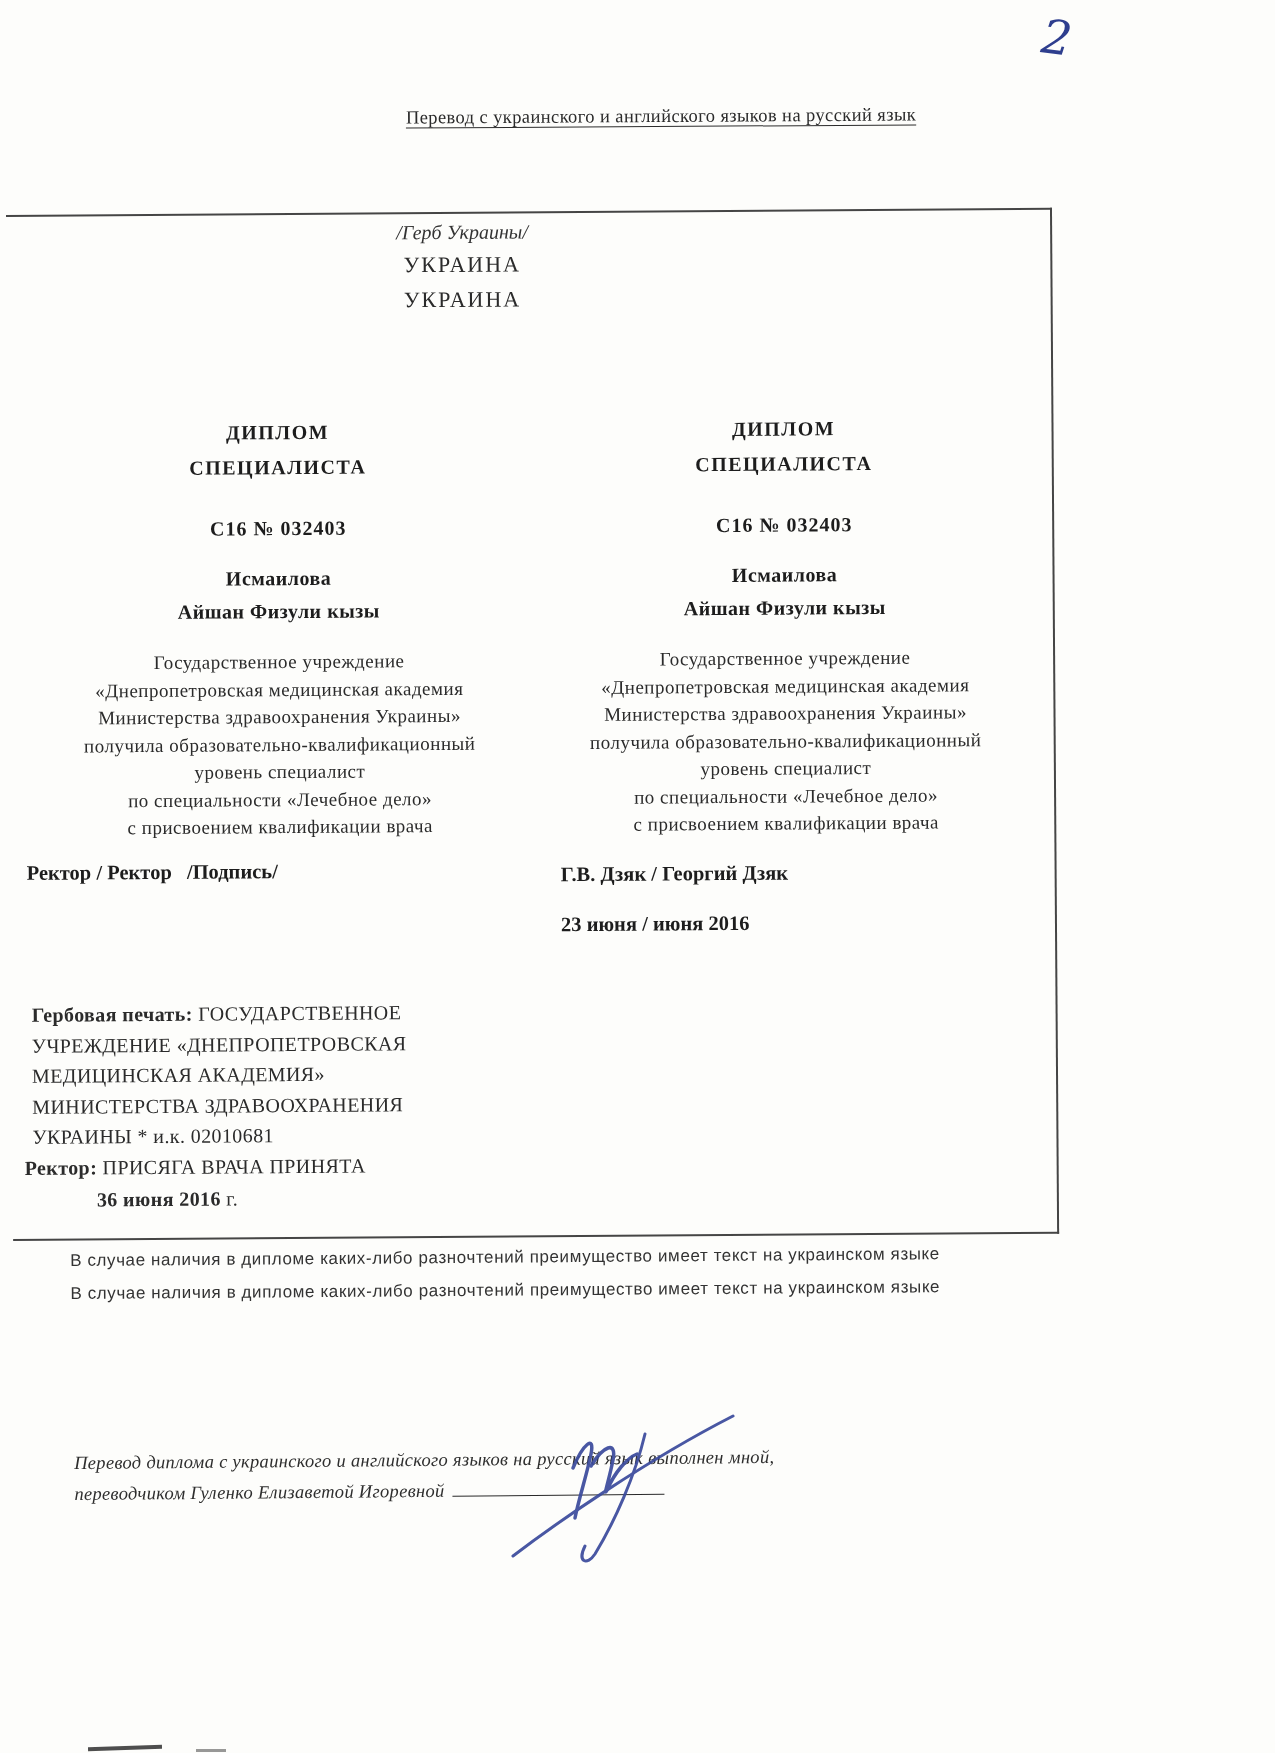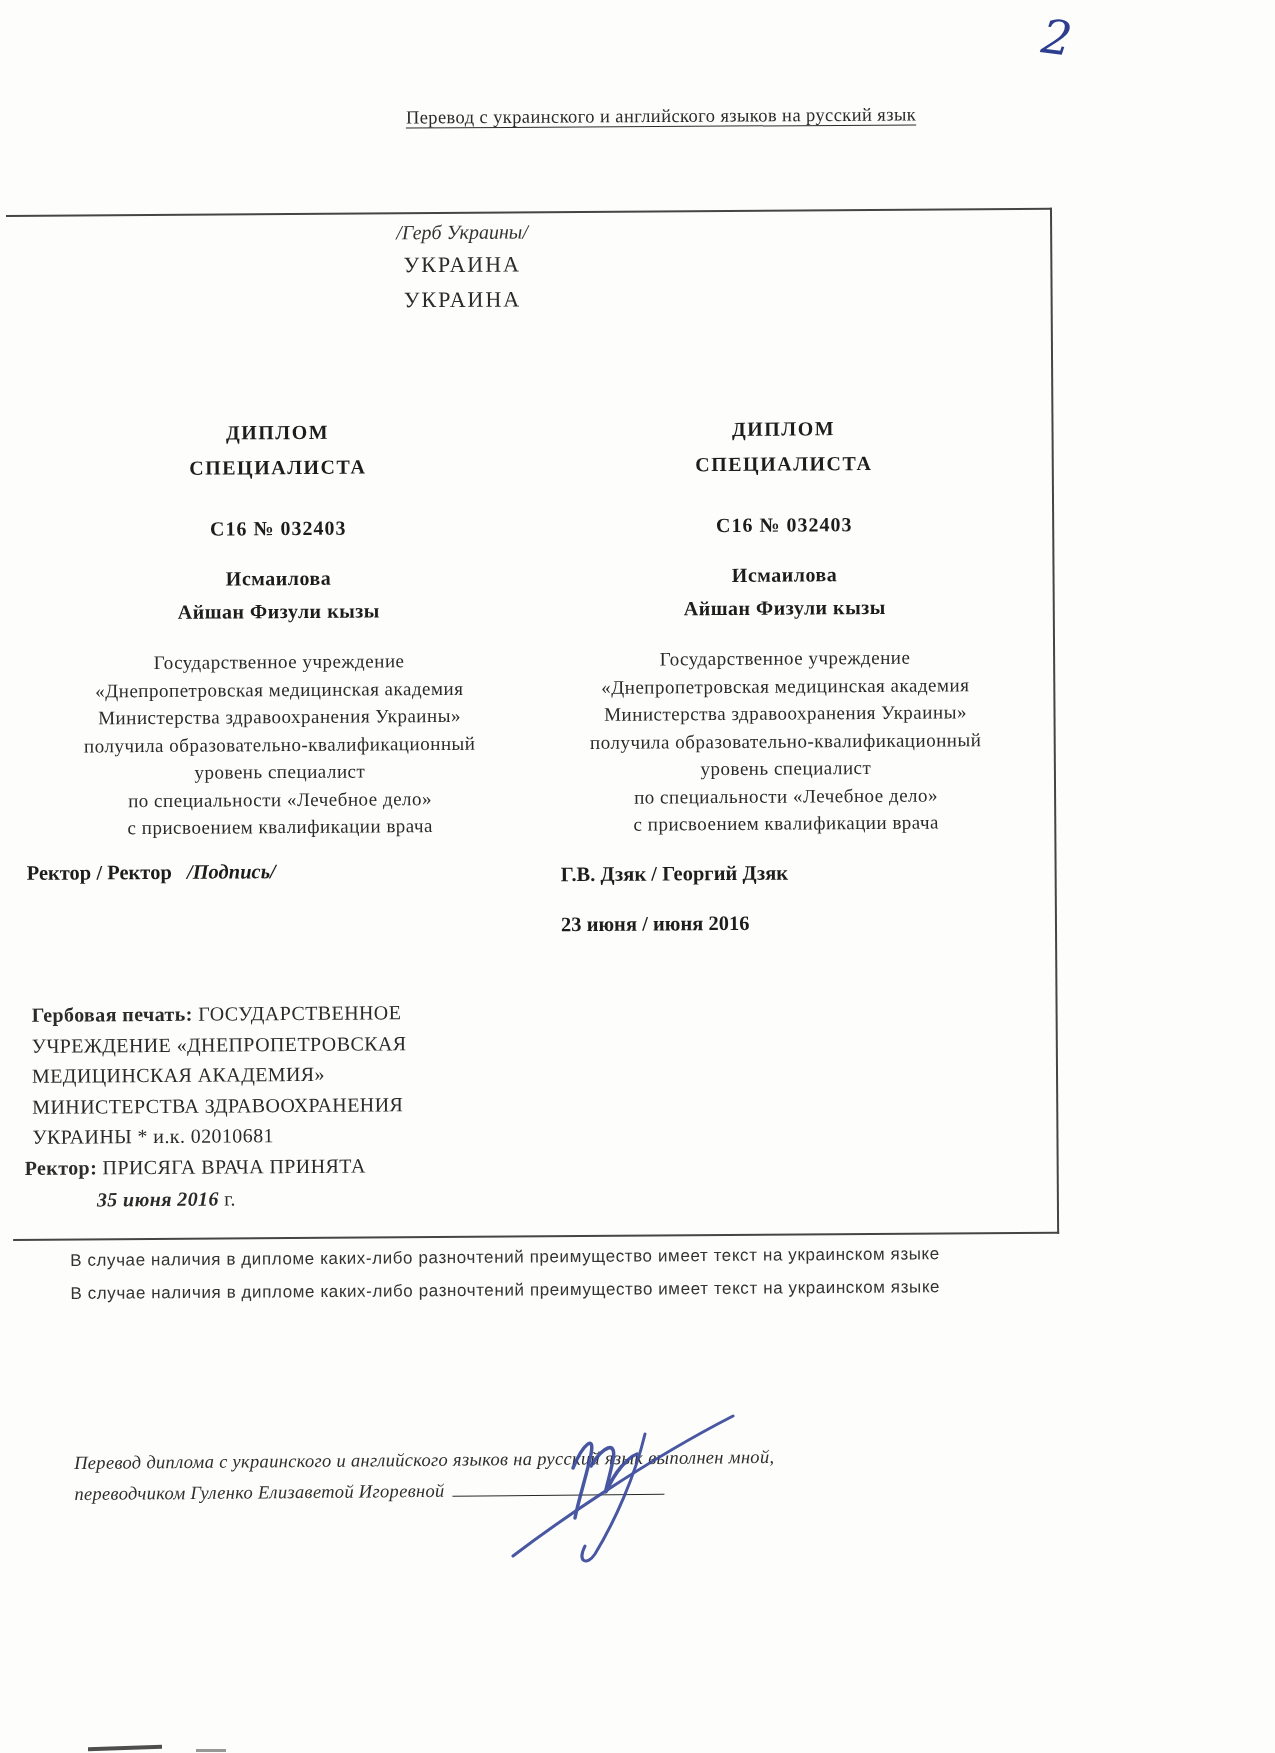--- a/index.html
+++ b/index.html
@@ -27,21 +27,21 @@
   .col{position:absolute;top:200px;width:500px;text-align:center;}
   .col-left{left:20px;}
   .col-right{left:526px;}
   .heading{font-weight:bold;font-size:20px;line-height:35px;letter-spacing:1.5px;color:#1d1d1d;}
   .serial{margin-top:26px;font-weight:bold;font-size:20px;line-height:35px;letter-spacing:1px;color:#1d1d1d;}
   .nm{font-weight:bold;font-size:20px;line-height:33px;letter-spacing:0.5px;color:#1d1d1d;}
   .nm1{margin-top:16px;}
   .colbody{margin-top:20px;font-size:19px;line-height:27.5px;letter-spacing:0.5px;color:#2b2b2b;}
   .rector{position:absolute;left:16px;top:645px;font-size:20.5px;color:#1d1d1d;}
   .b{font-weight:bold;}
-  .bi{font-weight:bold;font-style:italic;}
+  .bi{font-weight:bold;}
   .rector .bi{margin-left:10px;}
   .signame{position:absolute;left:550px;top:650px;font-weight:bold;font-size:20.5px;color:#1d1d1d;}
   .sigdate{position:absolute;left:550px;top:700px;font-weight:bold;font-size:20.5px;color:#1d1d1d;}
   .seal{position:absolute;left:20px;top:783px;width:470px;font-size:20px;line-height:30.5px;letter-spacing:0.4px;color:#2b2b2b;}
   .stamp{position:absolute;left:12px;top:935px;font-size:20px;line-height:32px;letter-spacing:0.4px;color:#2b2b2b;}
   .stampdate{padding-left:72px;}
   .disclaimer{
     position:absolute;left:70px;top:1244px;width:1030px;
     font-family:"Liberation Sans","DejaVu Sans",sans-serif;font-size:17px;line-height:33px;
     letter-spacing:0.6px;color:#333;transform:rotate(-0.45deg);transform-origin:0 0;
@@ -118,21 +118,21 @@
     <div class="seal">
       <div><span class="b">Гербовая печать:</span> <span>ГОСУДАРСТВЕННОЕ</span></div>
       <div>УЧРЕЖДЕНИЕ «ДНЕПРОПЕТРОВСКАЯ</div>
       <div>МЕДИЦИНСКАЯ АКАДЕМИЯ»</div>
       <div>МИНИСТЕРСТВА ЗДРАВООХРАНЕНИЯ</div>
       <div>УКРАИНЫ * и.к. 02010681</div>
     </div>
 
     <div class="stamp">
       <div><span class="b">Ректор:</span> <span>ПРИСЯГА ВРАЧА ПРИНЯТА</span></div>
-      <div class="stampdate"><span class="bi">35 июня 2016</span> <span>г.</span></div>
+      <div class="stampdate"><span class="bi">36 июня 2016</span> <span>г.</span></div>
     </div>
 
   </div>
 
   <div class="disclaimer">
     <div>В случае наличия в дипломе каких-либо разночтений преимущество имеет текст на украинском языке</div>
     <div>В случае наличия в дипломе каких-либо разночтений преимущество имеет текст на украинском языке</div>
   </div>
 
   <div class="transnote">

